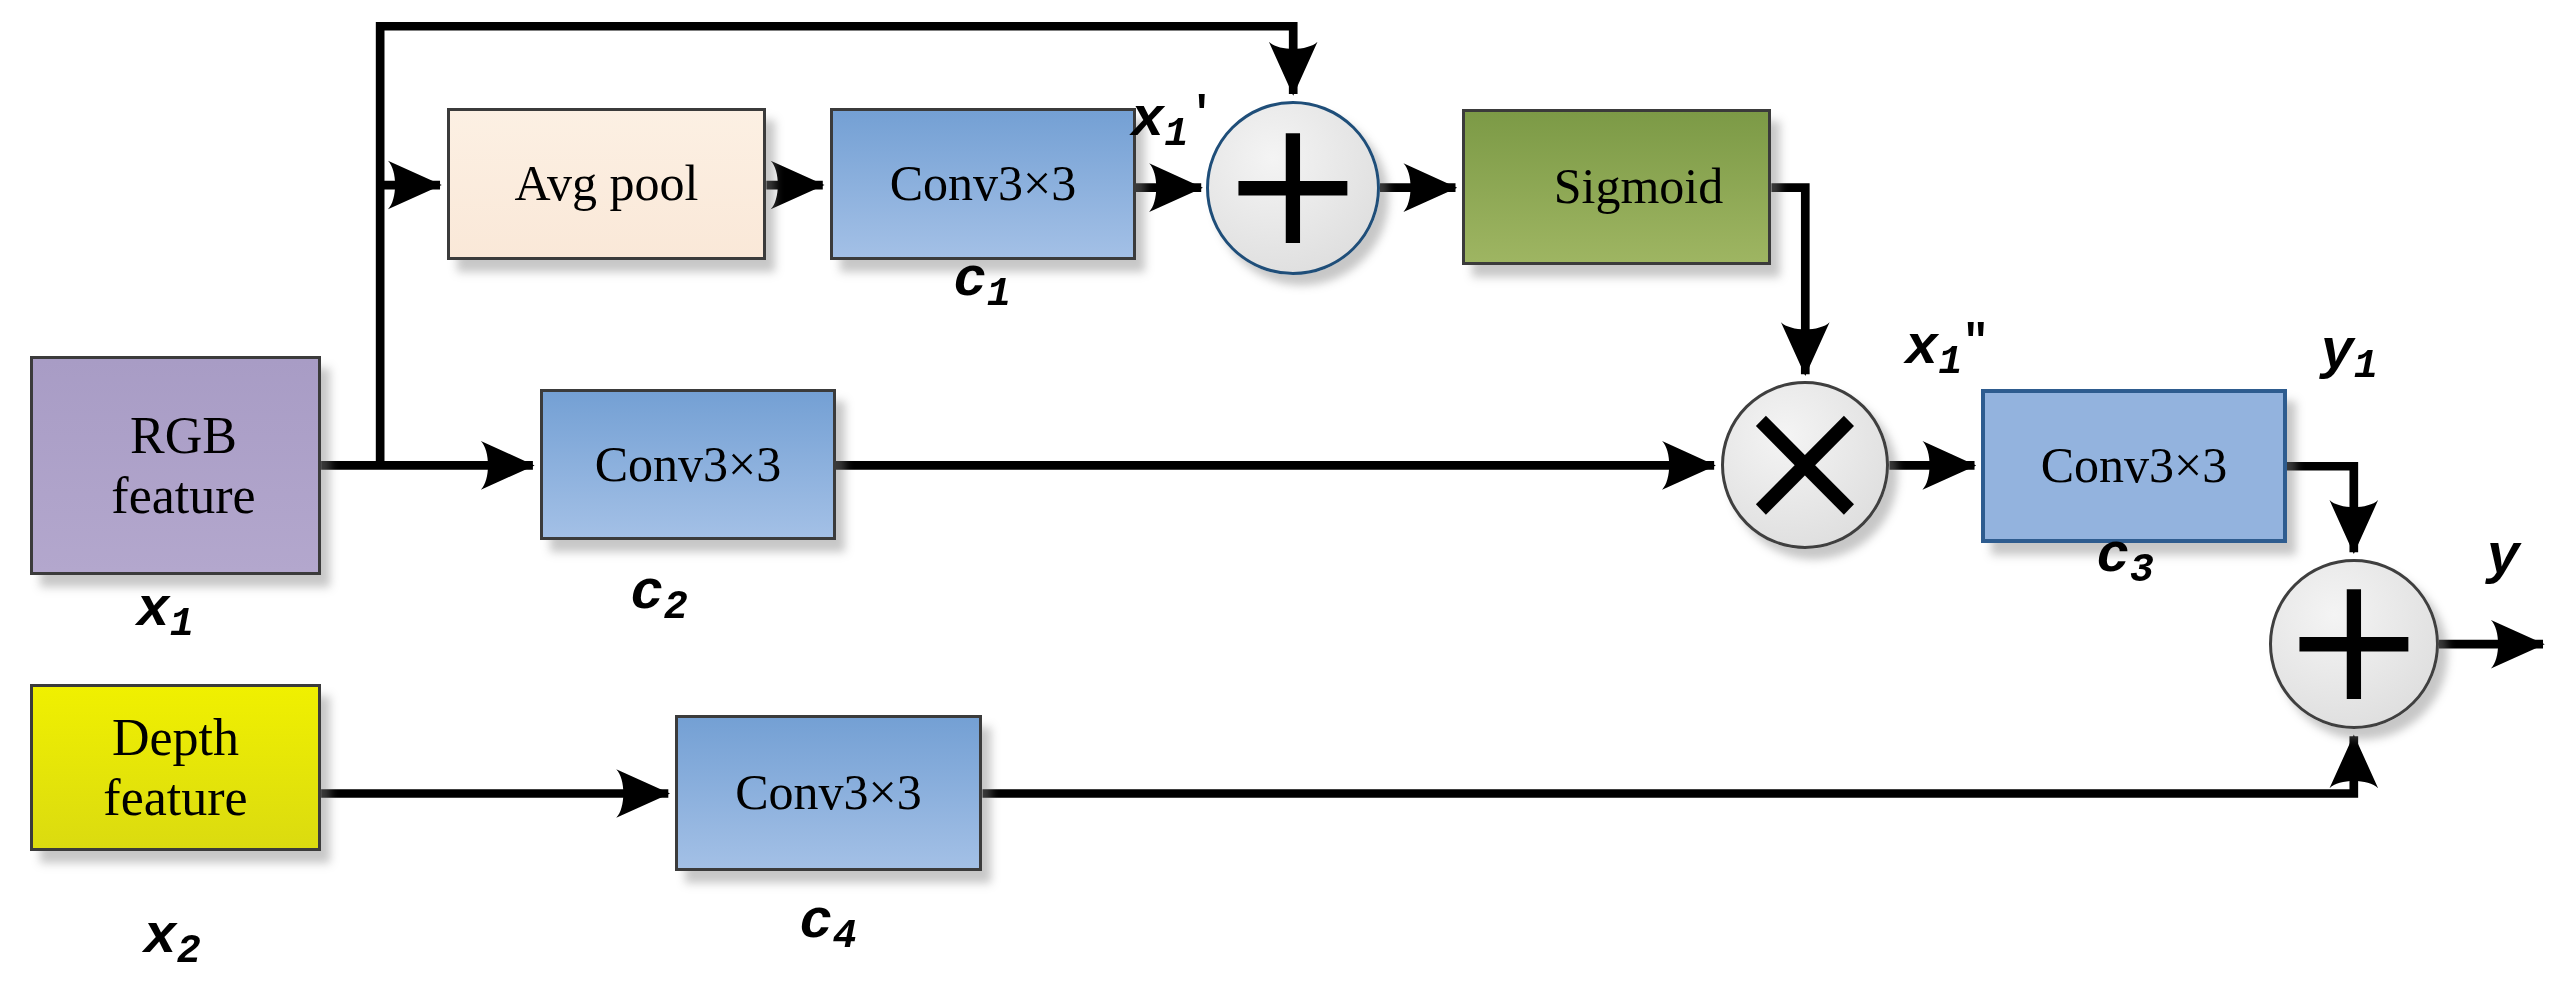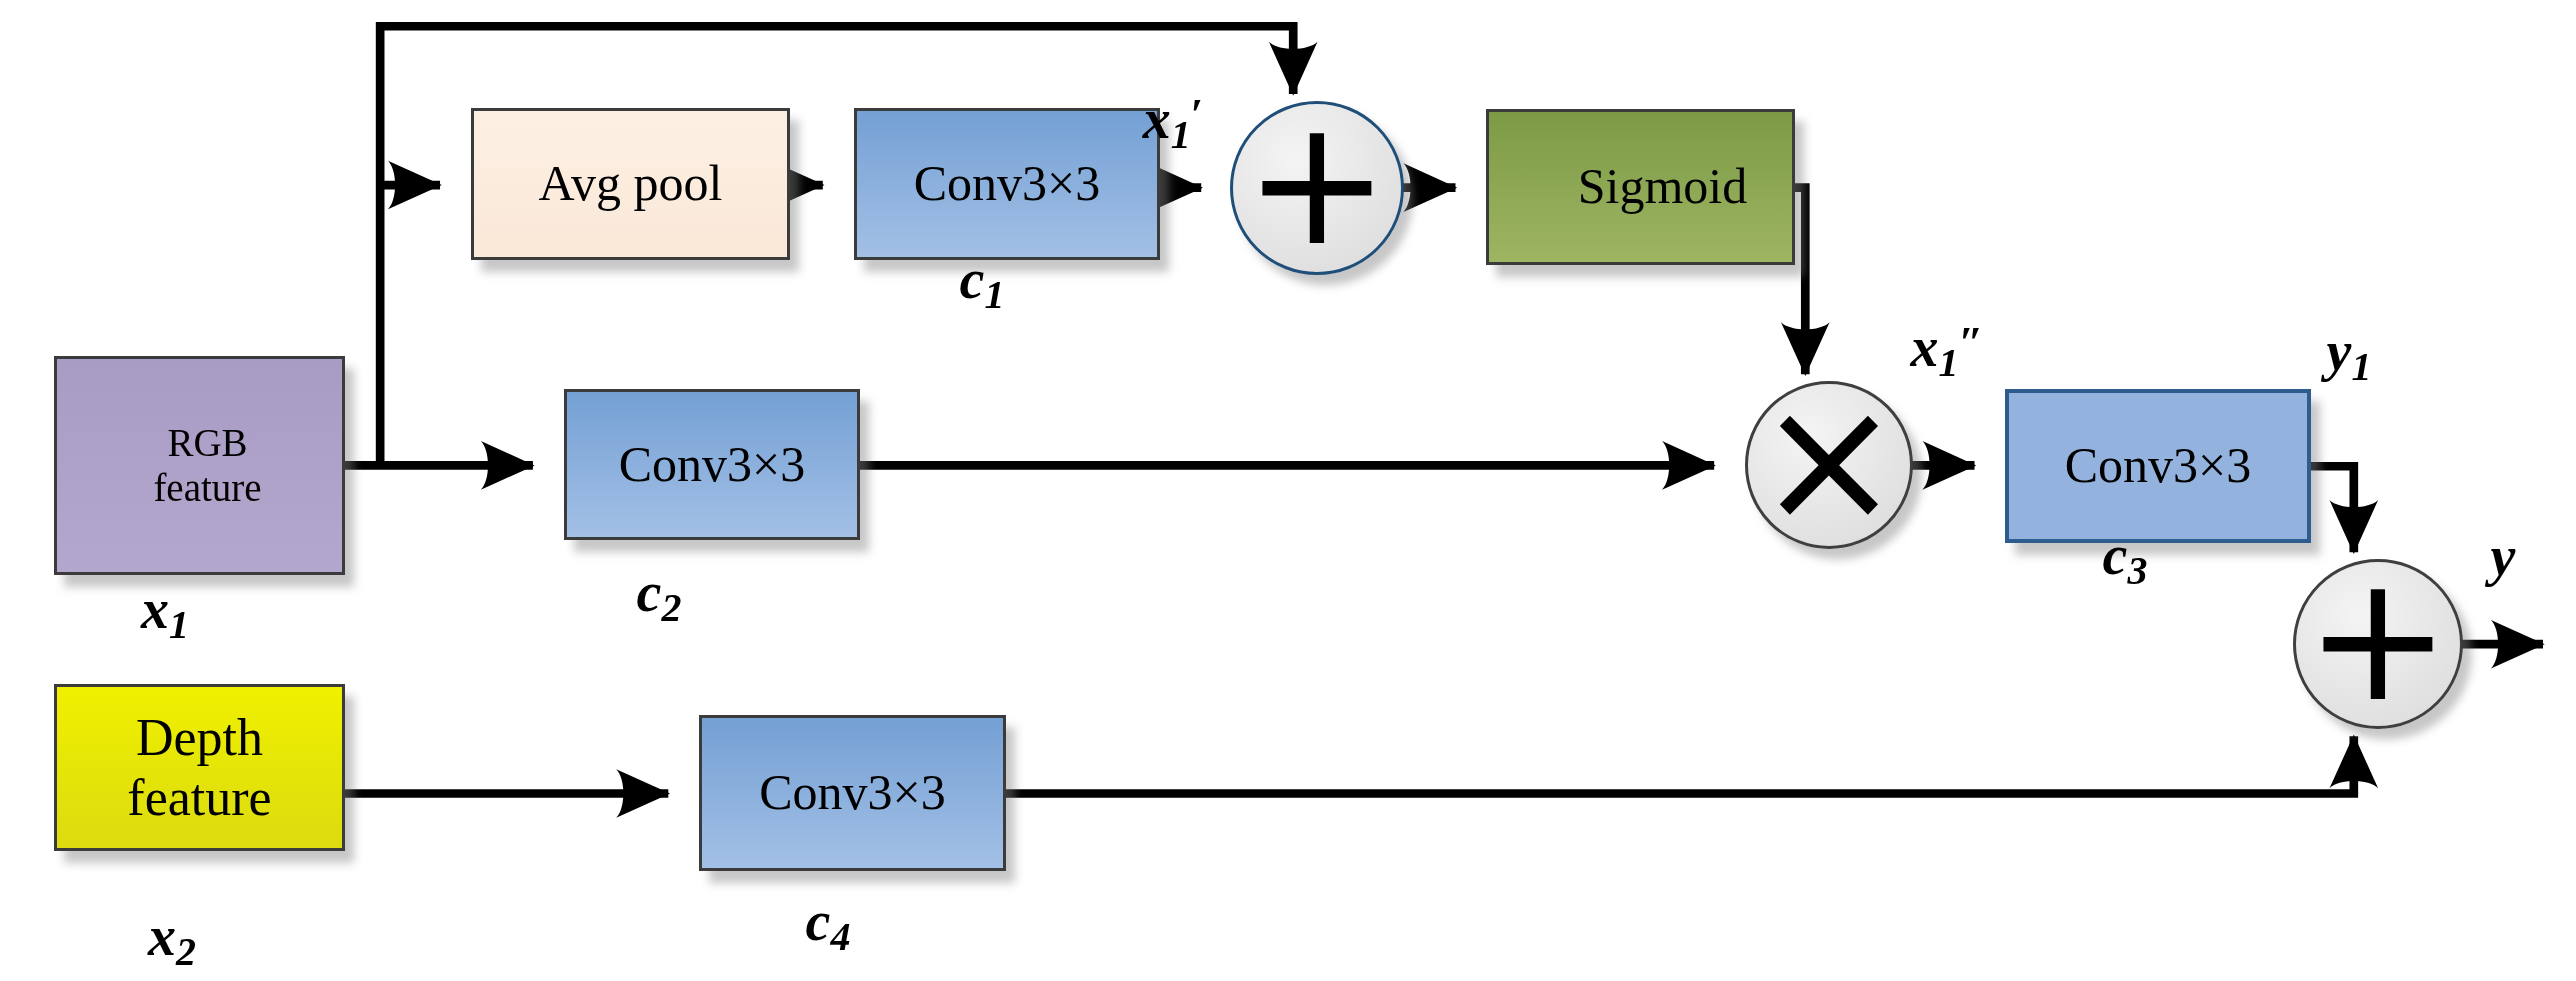--- a/index.html
+++ b/index.html
@@ -1,47 +1,47 @@
 <!DOCTYPE html>
 <html style="--wire: #000000; --box-border: #3b3b3b; --conv-top: #74a0d4; --conv-bottom: #a3c0e6; --conv3-fill: #93b3de; --conv3-border: #2e5c8f; --avg-top: #fcf0e3; --avg-bottom: #fae8d8; --sigmoid-top: #7c9a46; --sigmoid-bottom: #9eb562; --rgb-top: #a89cc5; --rgb-bottom: #b3a7cd; --depth-top: #f0f000; --depth-bottom: #dbdb10; --plus-top-border: #1f4e79; --circle-border: #3f3f3f; --circle-fill-light: #f4f4f4; --circle-fill-dark: #d9d9d9; --shadow: rgba(130,130,130,0.45);font-size:14px"><head>
 <meta charset="utf-8">
 <style>
   html,body{margin:0;padding:0;background:#ffffff;}
   #canvas{
     position:relative;width:2576px;height:982px;background:#ffffff;
     overflow:hidden;font-family:"Liberation Serif","DejaVu Serif",serif;
   }
   #wires{position:absolute;left:0;top:0;width:2576px;height:982px;}
-  .node{position:absolute;box-sizing:border-box;display:flex;align-items:center;justify-content:center;text-align:center;margin-left:24px;}
+  .node{position:absolute;box-sizing:border-box;display:flex;align-items:center;justify-content:center;text-align:center;}
   .box{
     border:3.5px solid var(--box-border);
     box-shadow:10.4px 12px 8.7px var(--shadow);
     font-size:50px;color:#000;line-height:1.15;
   }
   .box-avg{background:linear-gradient(180deg,var(--avg-top),var(--avg-bottom));}
   .box-conv{background:linear-gradient(180deg,var(--conv-top),var(--conv-bottom));}
   .box-conv3{background:var(--conv3-fill);border:4.3px solid var(--conv3-border);}
   .box-sigmoid{background:linear-gradient(180deg,var(--sigmoid-top),var(--sigmoid-bottom));padding-left:44px;}
-  .box-rgb{background:linear-gradient(180deg,var(--rgb-top),var(--rgb-bottom));font-size:39px;padding-left:16px;}
+  .box-rgb{background:linear-gradient(180deg,var(--rgb-top),var(--rgb-bottom));font-size:52px;padding-left:16px;}
   .box-depth{background:linear-gradient(180deg,var(--depth-top),var(--depth-bottom));font-size:52px;}
   .circle{
     border-radius:50%;
     background:radial-gradient(circle at 38% 32%,var(--circle-fill-light),var(--circle-fill-dark));
     box-shadow:8.7px 10.4px 8.7px var(--shadow);
     border:3.5px solid var(--circle-border);
   }
   .circle-navy{border:3.5px solid var(--plus-top-border);}
   .op{
     font-family:"DejaVu Sans","Liberation Sans",sans-serif;
     font-size:174px;font-weight:400;color:#000;line-height:0;
     transform:translateY(-5.2px);
   }
   .mlabel{
     position:absolute;transform:translate(-50%,-50%);
-    font-weight:bold;font-style:italic;font-size:56px;color:#000;white-space:nowrap;
+    font-weight:bold;font-style:italic;font-size:56px;color:#000;white-space:nowrap;font-family:Liberation Mono, monospace;
   }
   .msub{font-size:40px;vertical-align:-0.25em;}
   .msup{font-size:45px;vertical-align:0.18em;font-style:normal;}
   .two-line span{display:block;}
 </style>
 </head>
 <body>
 
 <div id="canvas">
 

